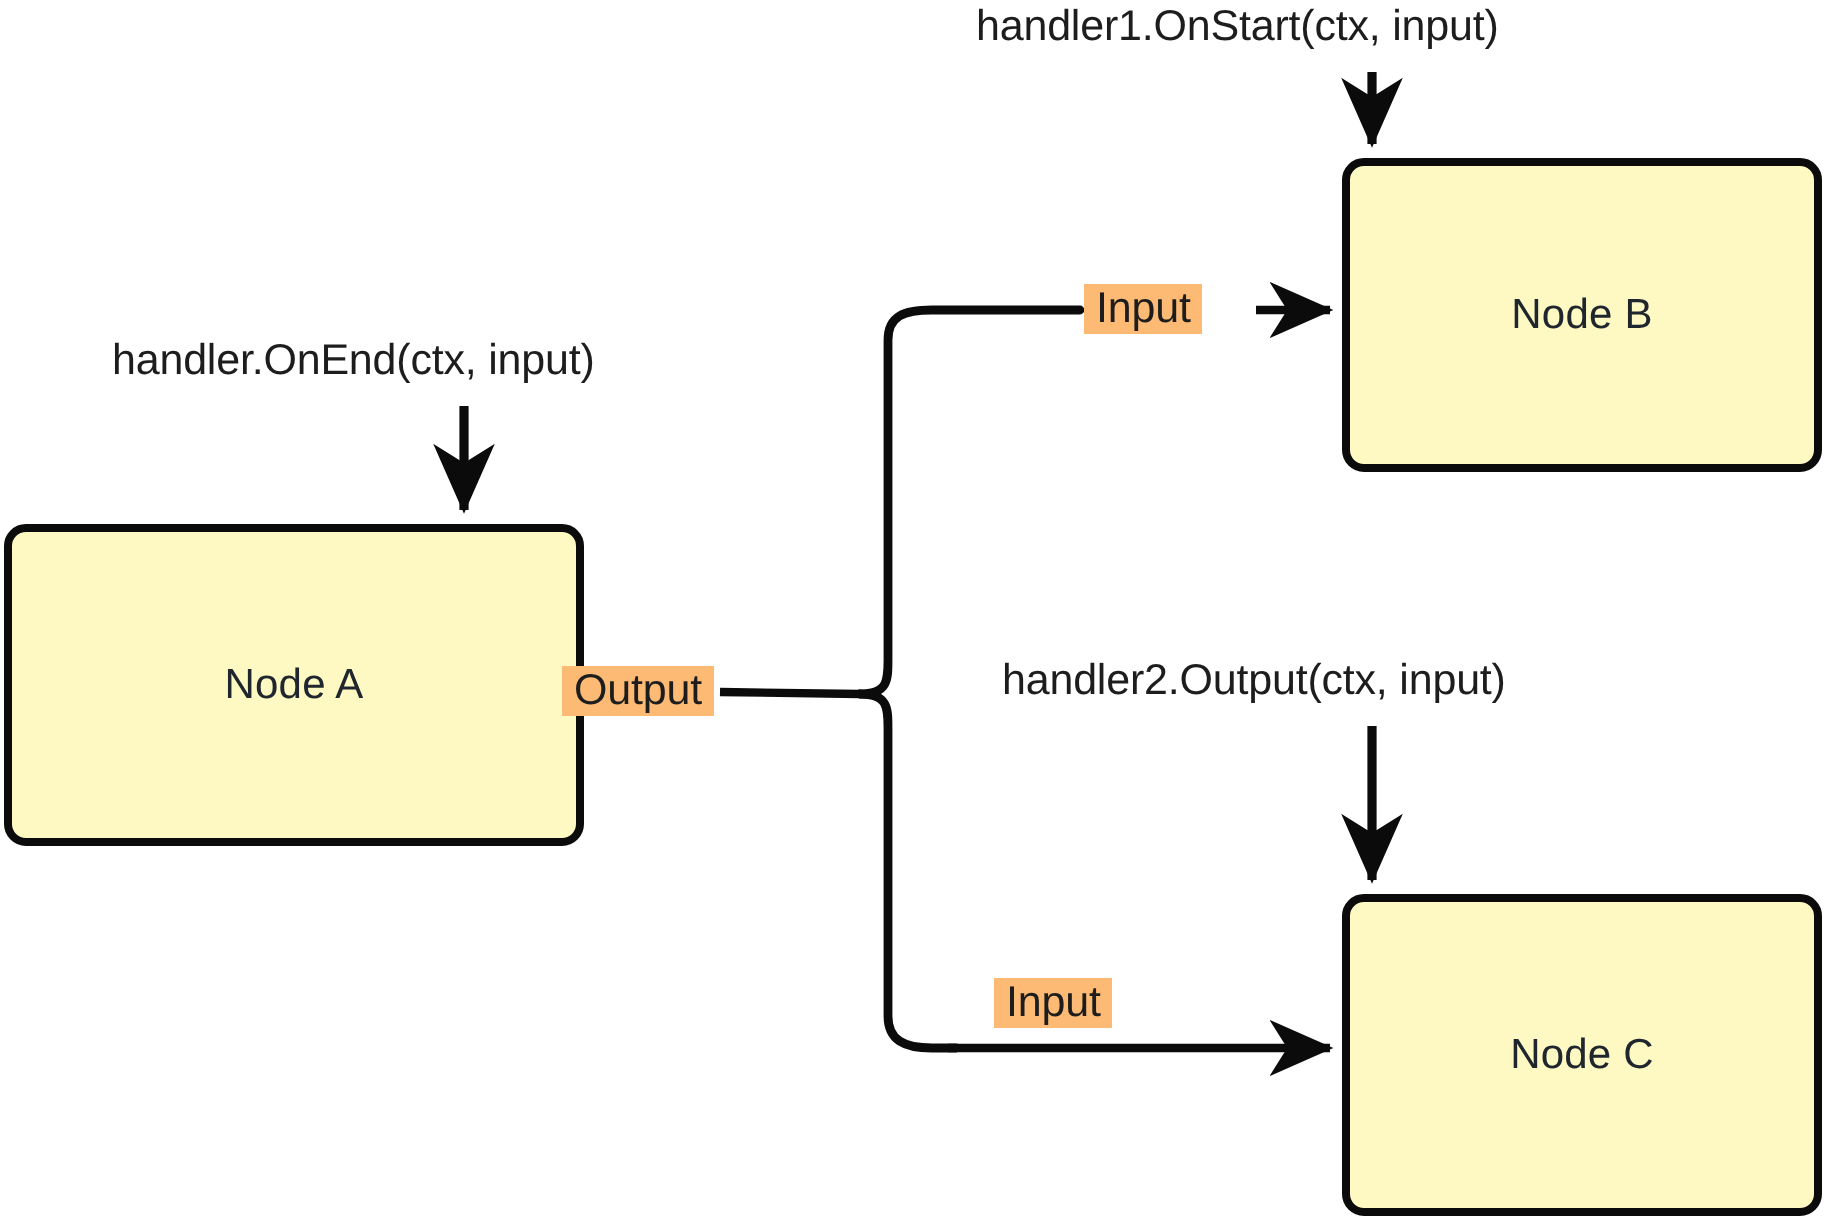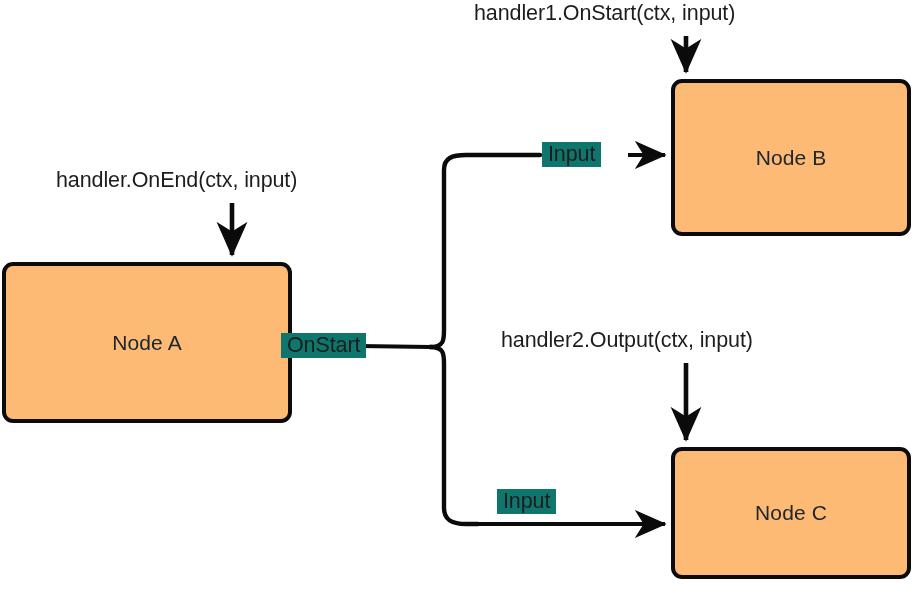--- a/index.html
+++ b/index.html
@@ -21,21 +21,21 @@
     position: absolute;
     left: 0;
     top: 0;
     width: 920px;
     height: 608px;
     pointer-events: none;
   }
   .node {
     position: absolute;
     box-sizing: border-box;
-    background: #fdba74;
+    background: #fef9c3;
     border: 4px solid #0b0b0b;
     border-radius: 11px;
     display: flex;
     align-items: center;
     justify-content: center;
   }
   .node-label {
     font-size: 21px;
     color: #20262e;
     letter-spacing: 0.1px;
@@ -46,27 +46,27 @@
     font-size: 21.5px;
     color: #1d1d1d;
     white-space: nowrap;
     letter-spacing: -0.1px;
   }
   .edge-label {
     position: absolute;
     font-size: 21.5px;
     color: #1d1d1d;
     white-space: nowrap;
-    background: #0f766e;
+    background: #fdba74;
     padding: 0 6px;
     letter-spacing: -0.1px;
   }
   #node-a { left: 2px;   top: 262px; width: 290px; height: 161px; }
   #node-b { left: 671px; top: 79px;  width: 240px; height: 157px; }
-  #node-c { left: 671px; top: 447px; width: 240px; height: 132px; }
+  #node-c { left: 671px; top: 447px; width: 240px; height: 161px; }
 </style>
 </head>
 <body>
 
 <div id="canvas">
 
   <svg id="wires" viewBox="0 0 920 608">
     <defs>
       <marker id="arrowhead" markerWidth="10" markerHeight="10" refX="7.2" refY="3.6" orient="auto" markerUnits="strokeWidth">
         <path d="M0,0.25 L7.6,3.6 L0,6.95 L2.1,3.6 Z" fill="#0b0b0b"></path>
@@ -99,23 +99,23 @@
   <div class="node" id="node-b">
     <span class="node-label">Node B</span>
   </div>
 
   <div class="node" id="node-c">
     <span class="node-label">Node C</span>
   </div>
 
   <div class="anno" style="left:56px; top:168px;">handler.OnEnd(ctx, input)</div>
 
-  <div class="anno" style="left:474px; top:1px;">handler1.OnStart(ctx, input)</div>
+  <div class="anno" style="left:488px; top:1px;">handler1.OnStart(ctx, input)</div>
 
   <div class="anno" style="left:501px; top:328px;">handler2.Output(ctx, input)</div>
 
-  <div class="edge-label" style="left:281px; top:333px;">OnStart</div>
+  <div class="edge-label" style="left:281px; top:333px;">Output</div>
 
   <div class="edge-label" style="left:542px; top:142px;">Input</div>
 
   <div class="edge-label" style="left:497px; top:489px;">Input</div>
 
 </div>
 
 </body></html>

